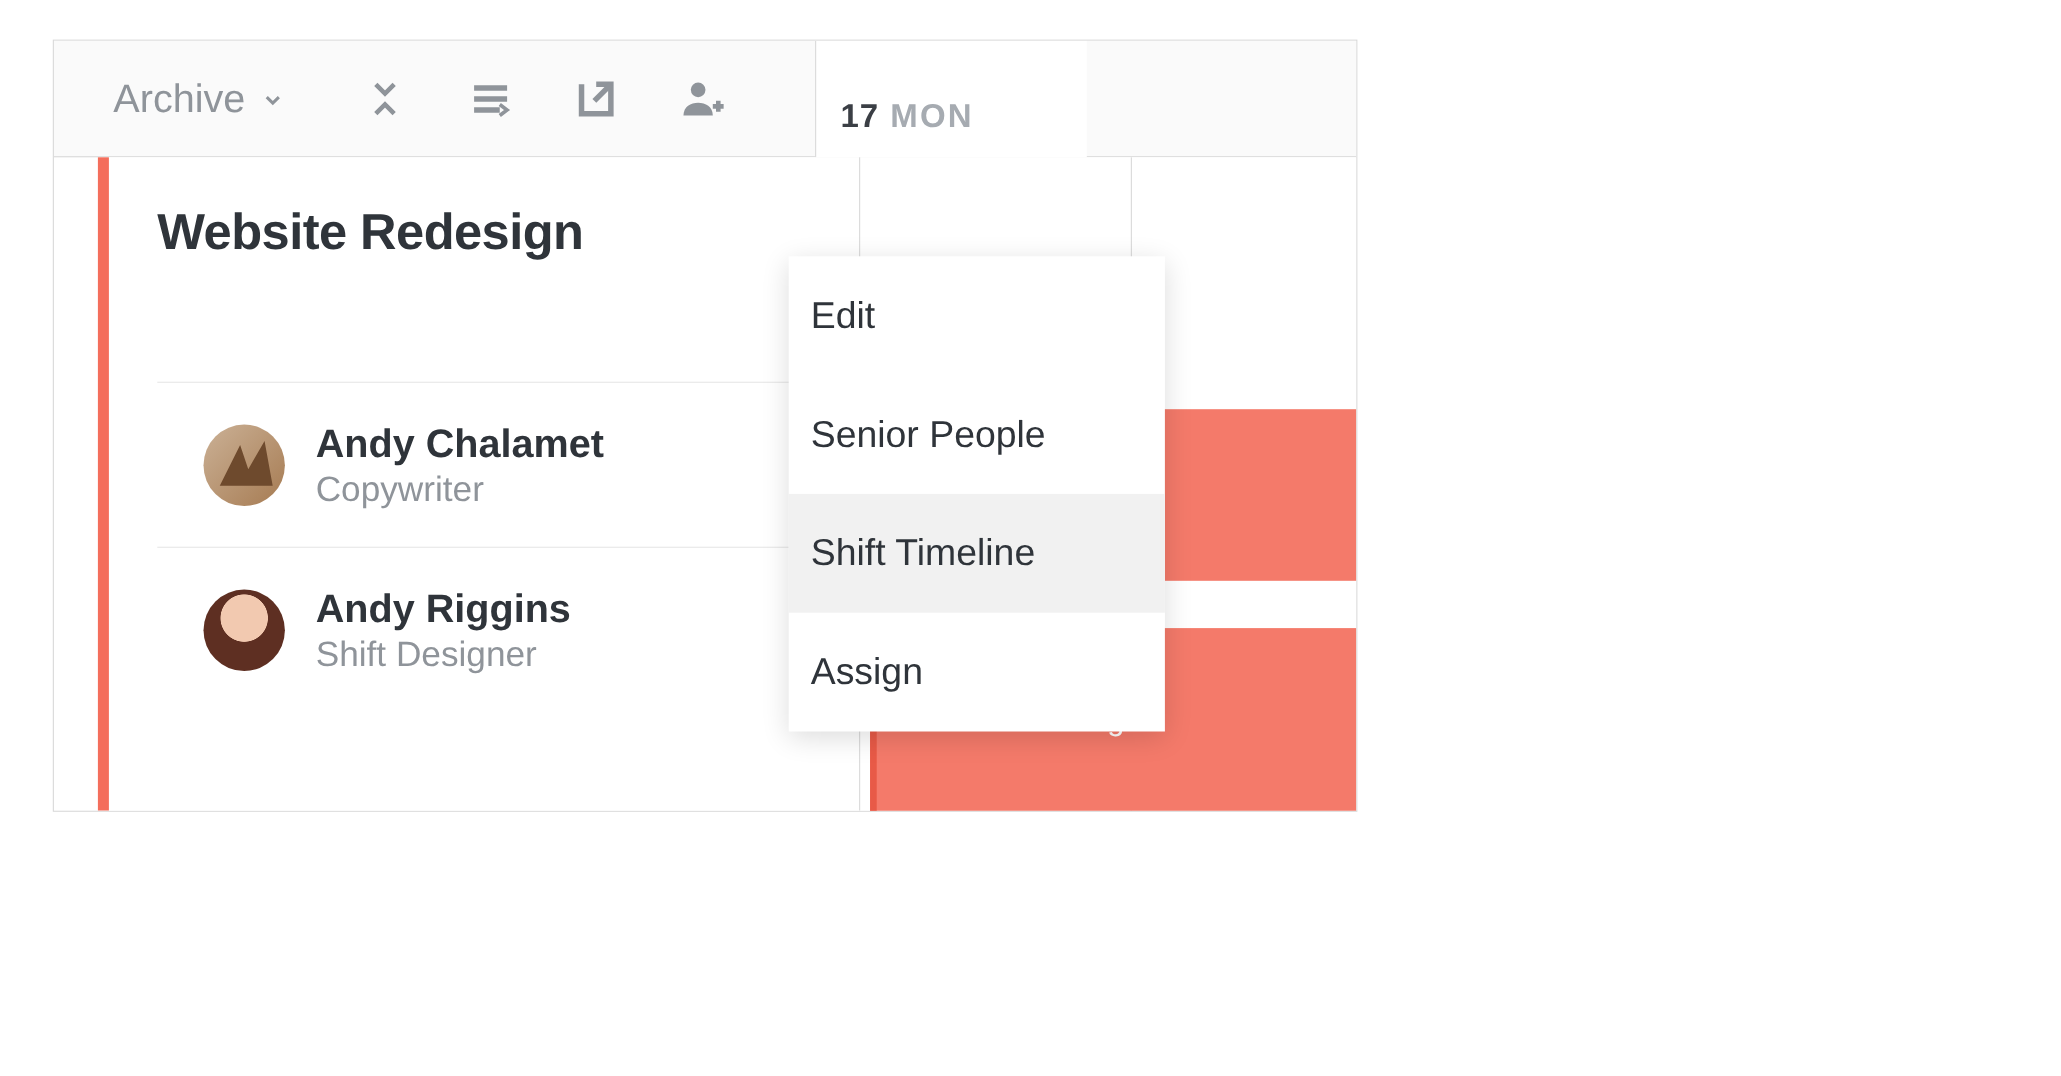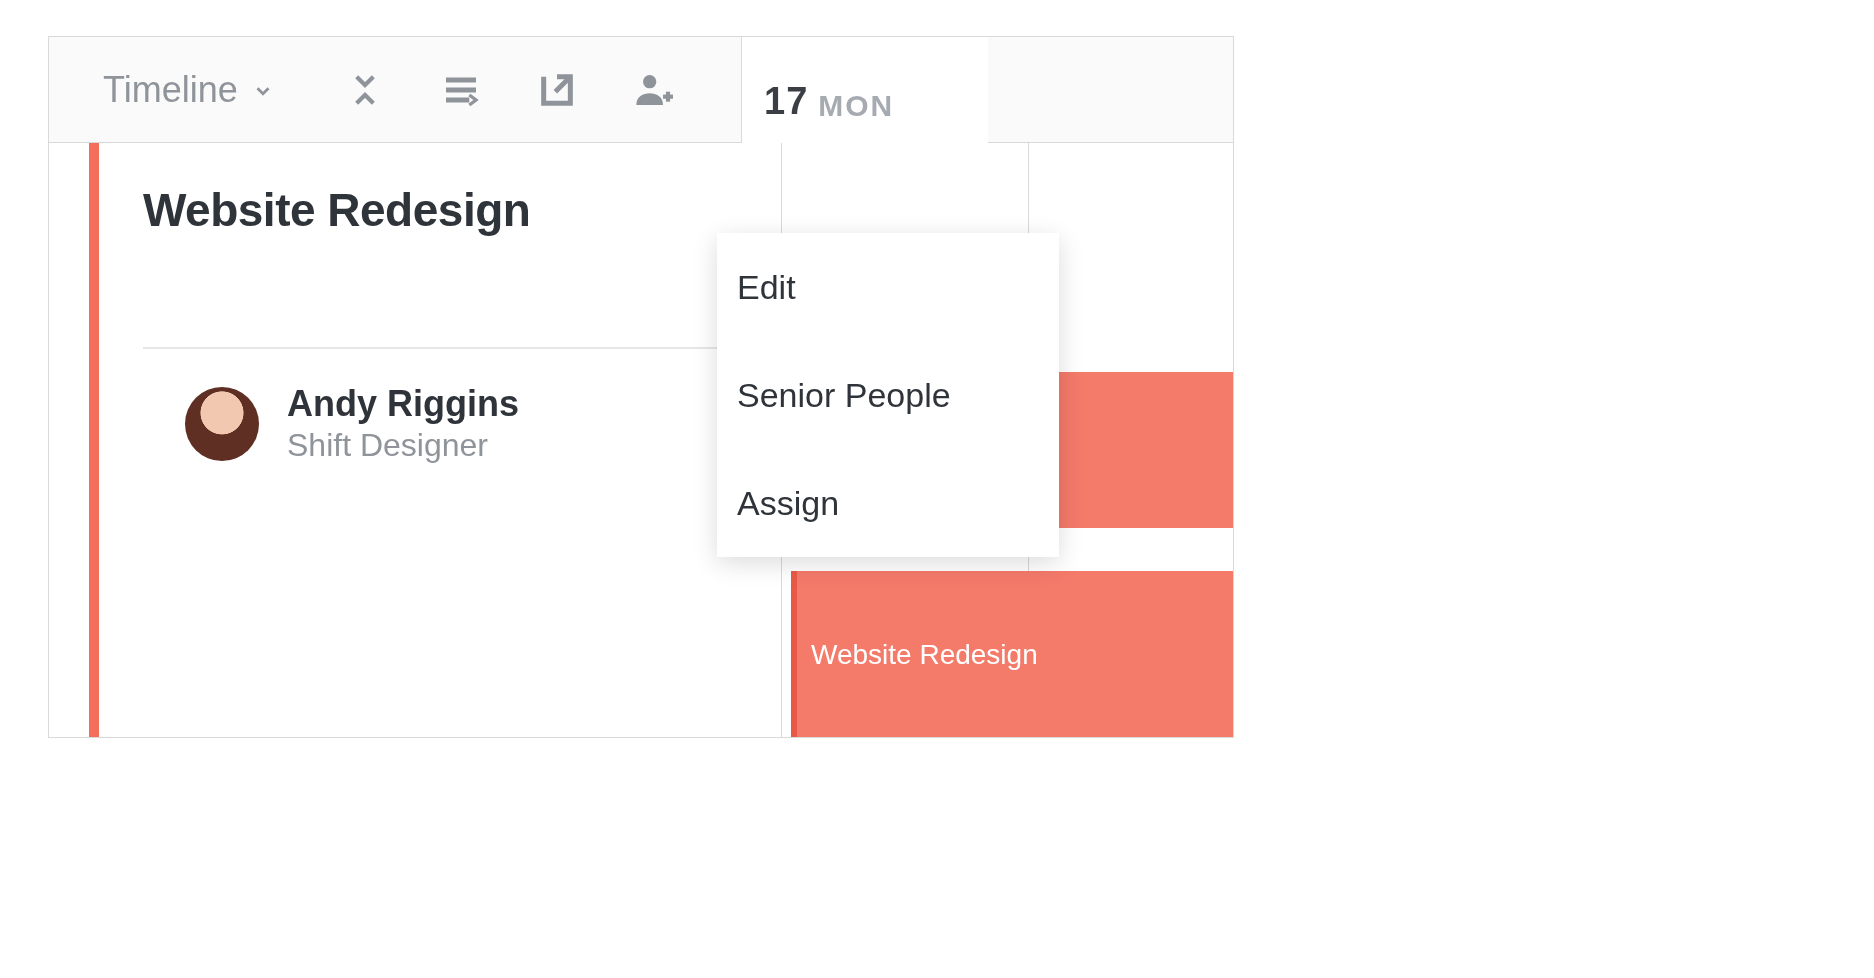--- a/index.html
+++ b/index.html
@@ -59,21 +59,21 @@
   }
   .date-cell {
     width: 247px;
     height: 100%;
     border-left: 1px solid #d9d9d9;
     display: flex;
     align-items: flex-end;
     padding: 0 0 20px 22px;
     background: #fff;
   }
-  .date-num { font-size: 38px; font-weight: 700; color: #3b3f45; letter-spacing: 1px; }
+  .date-num { font-size: 30px; font-weight: 700; color: #3b3f45; letter-spacing: 1px; }
   .date-day { font-size: 30px; font-weight: 600; color: #a6abb1; margin-left: 10px; letter-spacing: 2px; }
   
   .body {
     position: relative;
     display: flex;
     height: calc(100% - 106px);
     padding-left: 40px;
   }
   .sidebar {
     width: 692px;
@@ -147,21 +147,21 @@
   }
   .menu-item.hovered { background: #f1f1f1; }
 </style>
 </head>
 <body>
 
 <div class="app-frame">
 
   <div class="toolbar">
     <div class="dropdown">
-      <span>Timeline</span>
+      <span>Archive</span>
       <span>
         <svg width="22" height="22" viewBox="0 0 24 24" fill="none" stroke="#8f949a" stroke-width="3">
             <polyline points="6 9 12 15 18 9"></polyline>
           </svg>
       </span>
     </div>
     <div class="tool-icons">
       <span class="icon">
         <svg viewBox="0 0 24 24" fill="none" stroke="#8f949a" stroke-width="2.5">
             <polyline points="7 4 12 9 17 4"></polyline>
@@ -201,20 +201,31 @@
     </div>
   </div>
 
   <div class="body">
 
     <div class="sidebar">
       <div class="project-title">Website Redesign</div>
 
       <div style="margin-top:110px;">
         <div class="person-list-border"></div>
+        <div class="person-row" style="border-top:none;">
+          <div class="avatar" style="background:linear-gradient(135deg,#cbb196,#a67b52);">
+            <svg viewBox="0 0 40 40">
+                <path d="M8 30 L18 10 L22 22 L30 8 L34 30 Z" fill="#6e4a2d"></path>
+              </svg>
+          </div>
+          <div>
+            <div class="person-name">Andy Chalamet</div>
+            <div class="person-role">Copywriter</div>
+          </div>
+        </div>
         <div class="person-list-border"></div>
         <div class="person-row" style="border-top:none;">
           <div class="avatar" style="background:radial-gradient(circle at 50% 35%, #f2c9b0 35%, #5e2f22 36%);"></div>
           <div>
             <div class="person-name">Andy Riggins</div>
             <div class="person-role">Shift Designer</div>
           </div>
         </div>
       </div>
     </div>
@@ -230,18 +241,21 @@
     </div>
   </div>
 
   <div class="context-menu">
     <div class="menu-item">
       <span>Edit</span>
     </div>
     <div class="menu-item">
       <span>Senior People</span>
     </div>
+    <div class="menu-item hovered">
+      <span>Shift Timeline</span>
+    </div>
     <div class="menu-item">
       <span>Assign</span>
     </div>
   </div>
 
 </div>
 
 </body></html>

